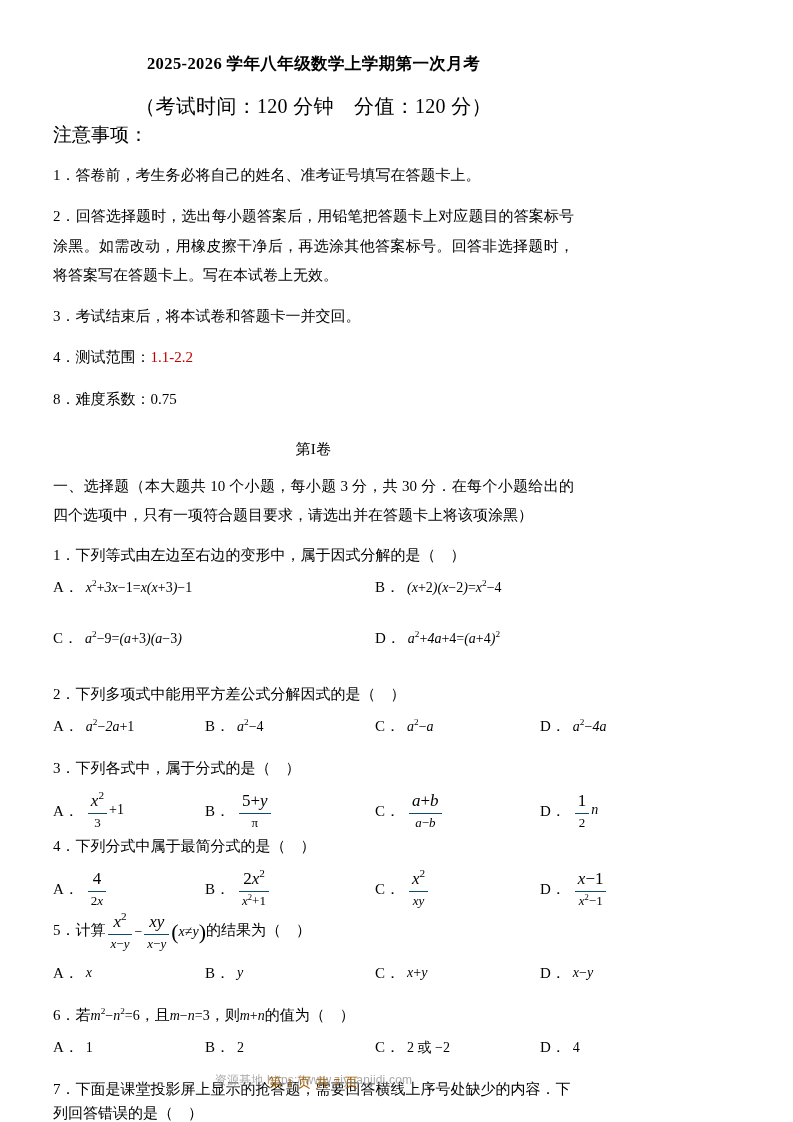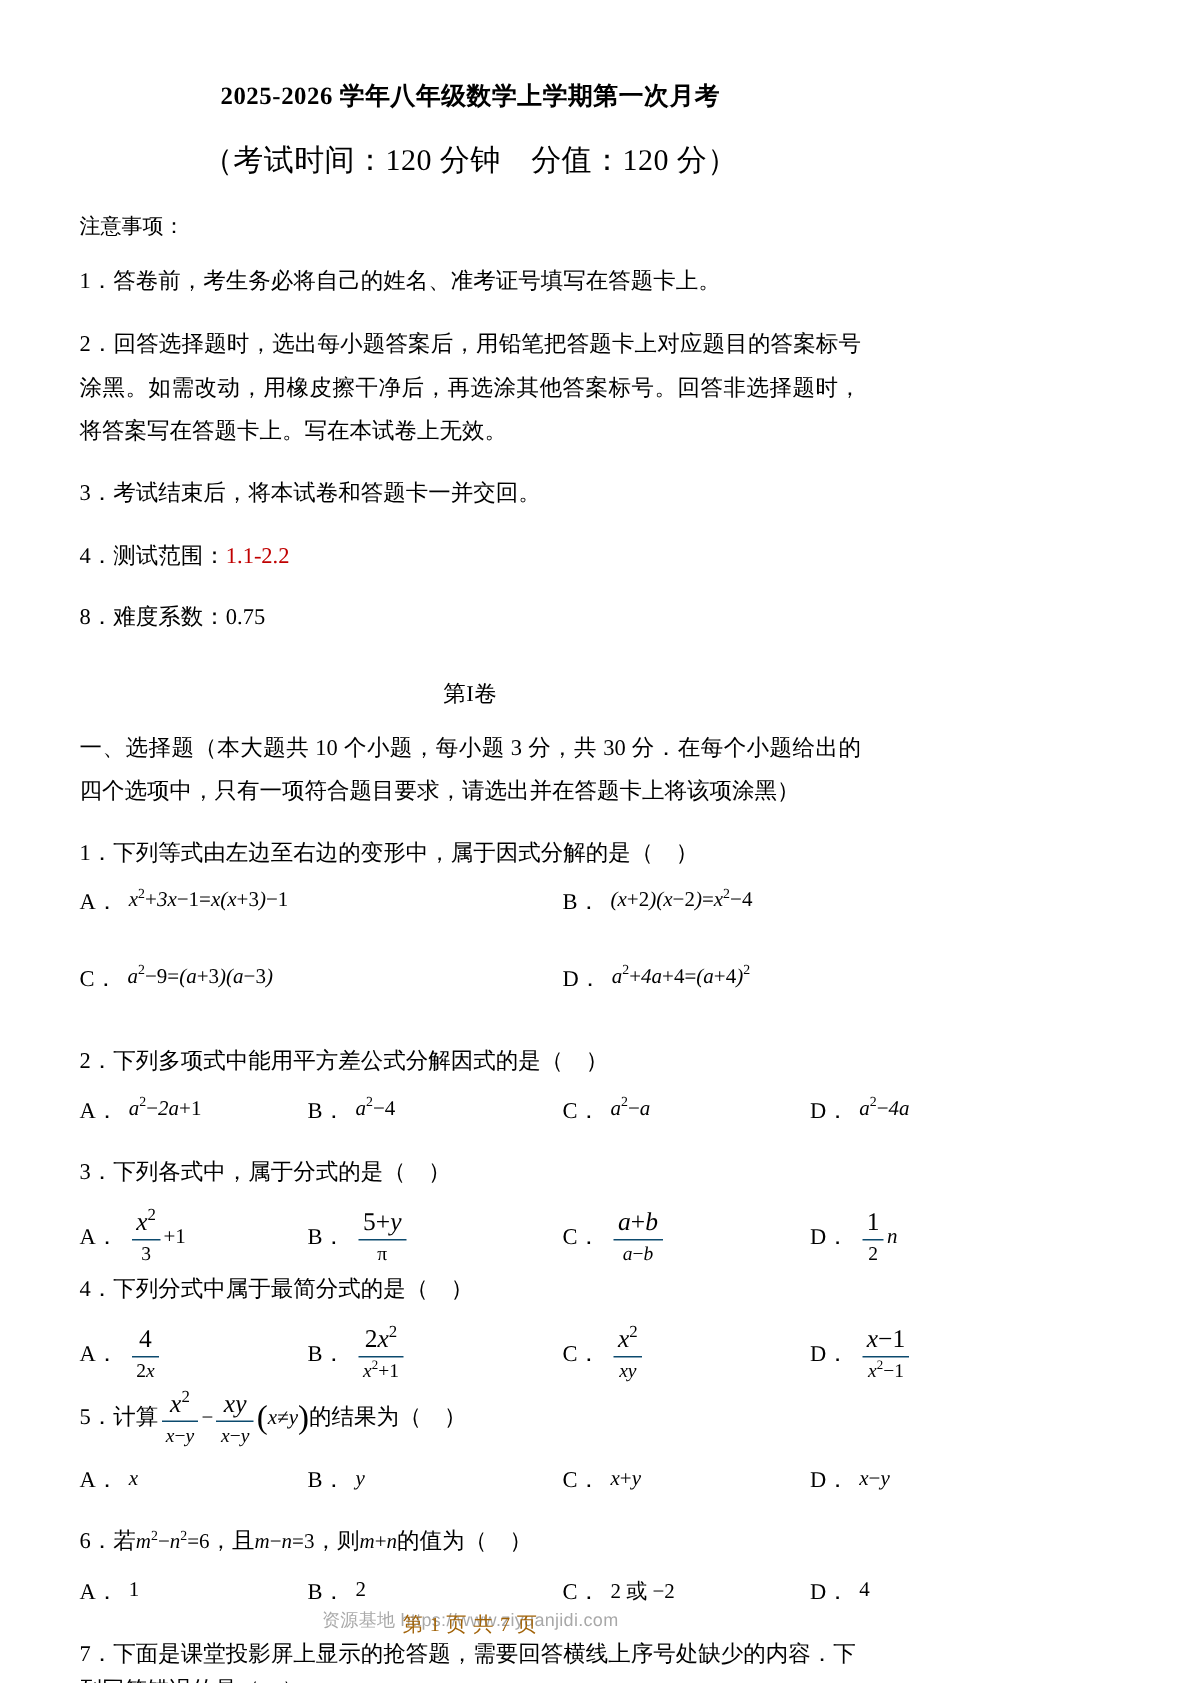--- a/index.html
+++ b/index.html
@@ -41,22 +41,21 @@
   }
   .exam-meta {
     text-align: center;
     font-size: 20px;
     margin-top: 16px;
     letter-spacing: 0.3px;
   }
 
   
   .notice-head {
-    font-size: 14px;
-    margin-top: 21px;
+    font-size: 19px;
     line-height: 1.55;
   }
   .notice-item {
     font-size: 15px;
     margin-top: 12px;
     line-height: 1.95;
     text-align: justify;
     text-justify: inter-ideograph;
   }
   .range-value {

